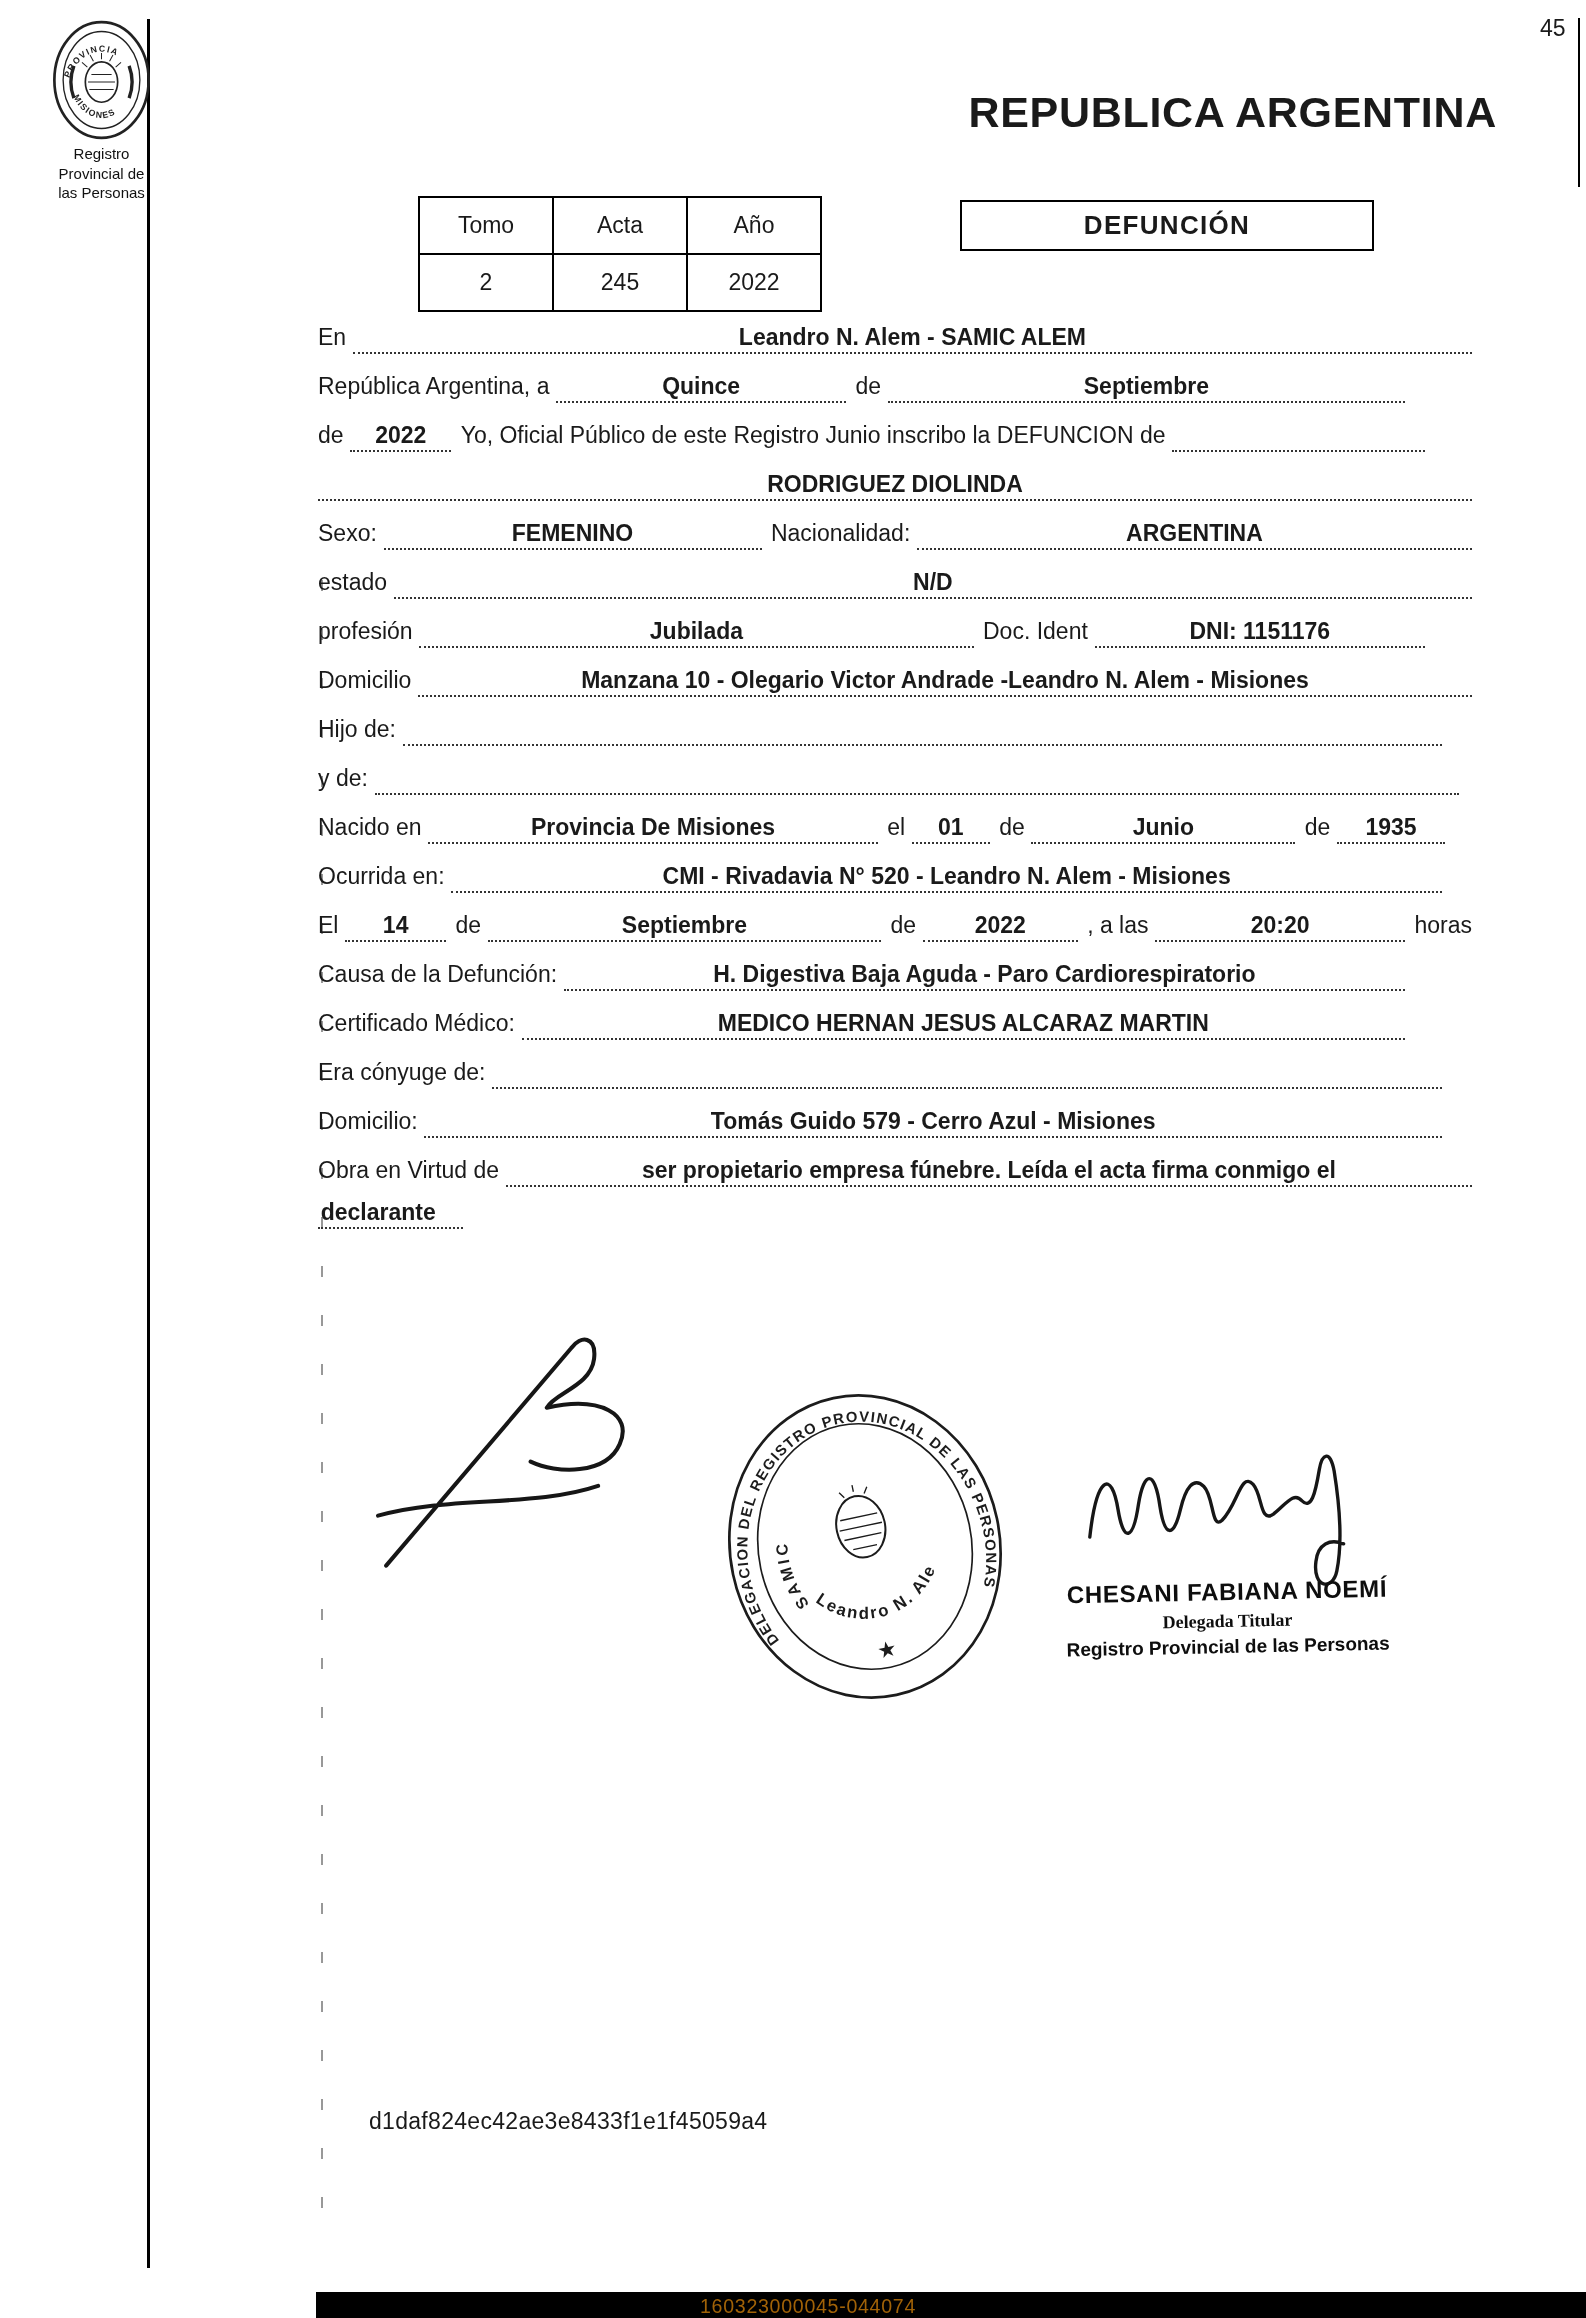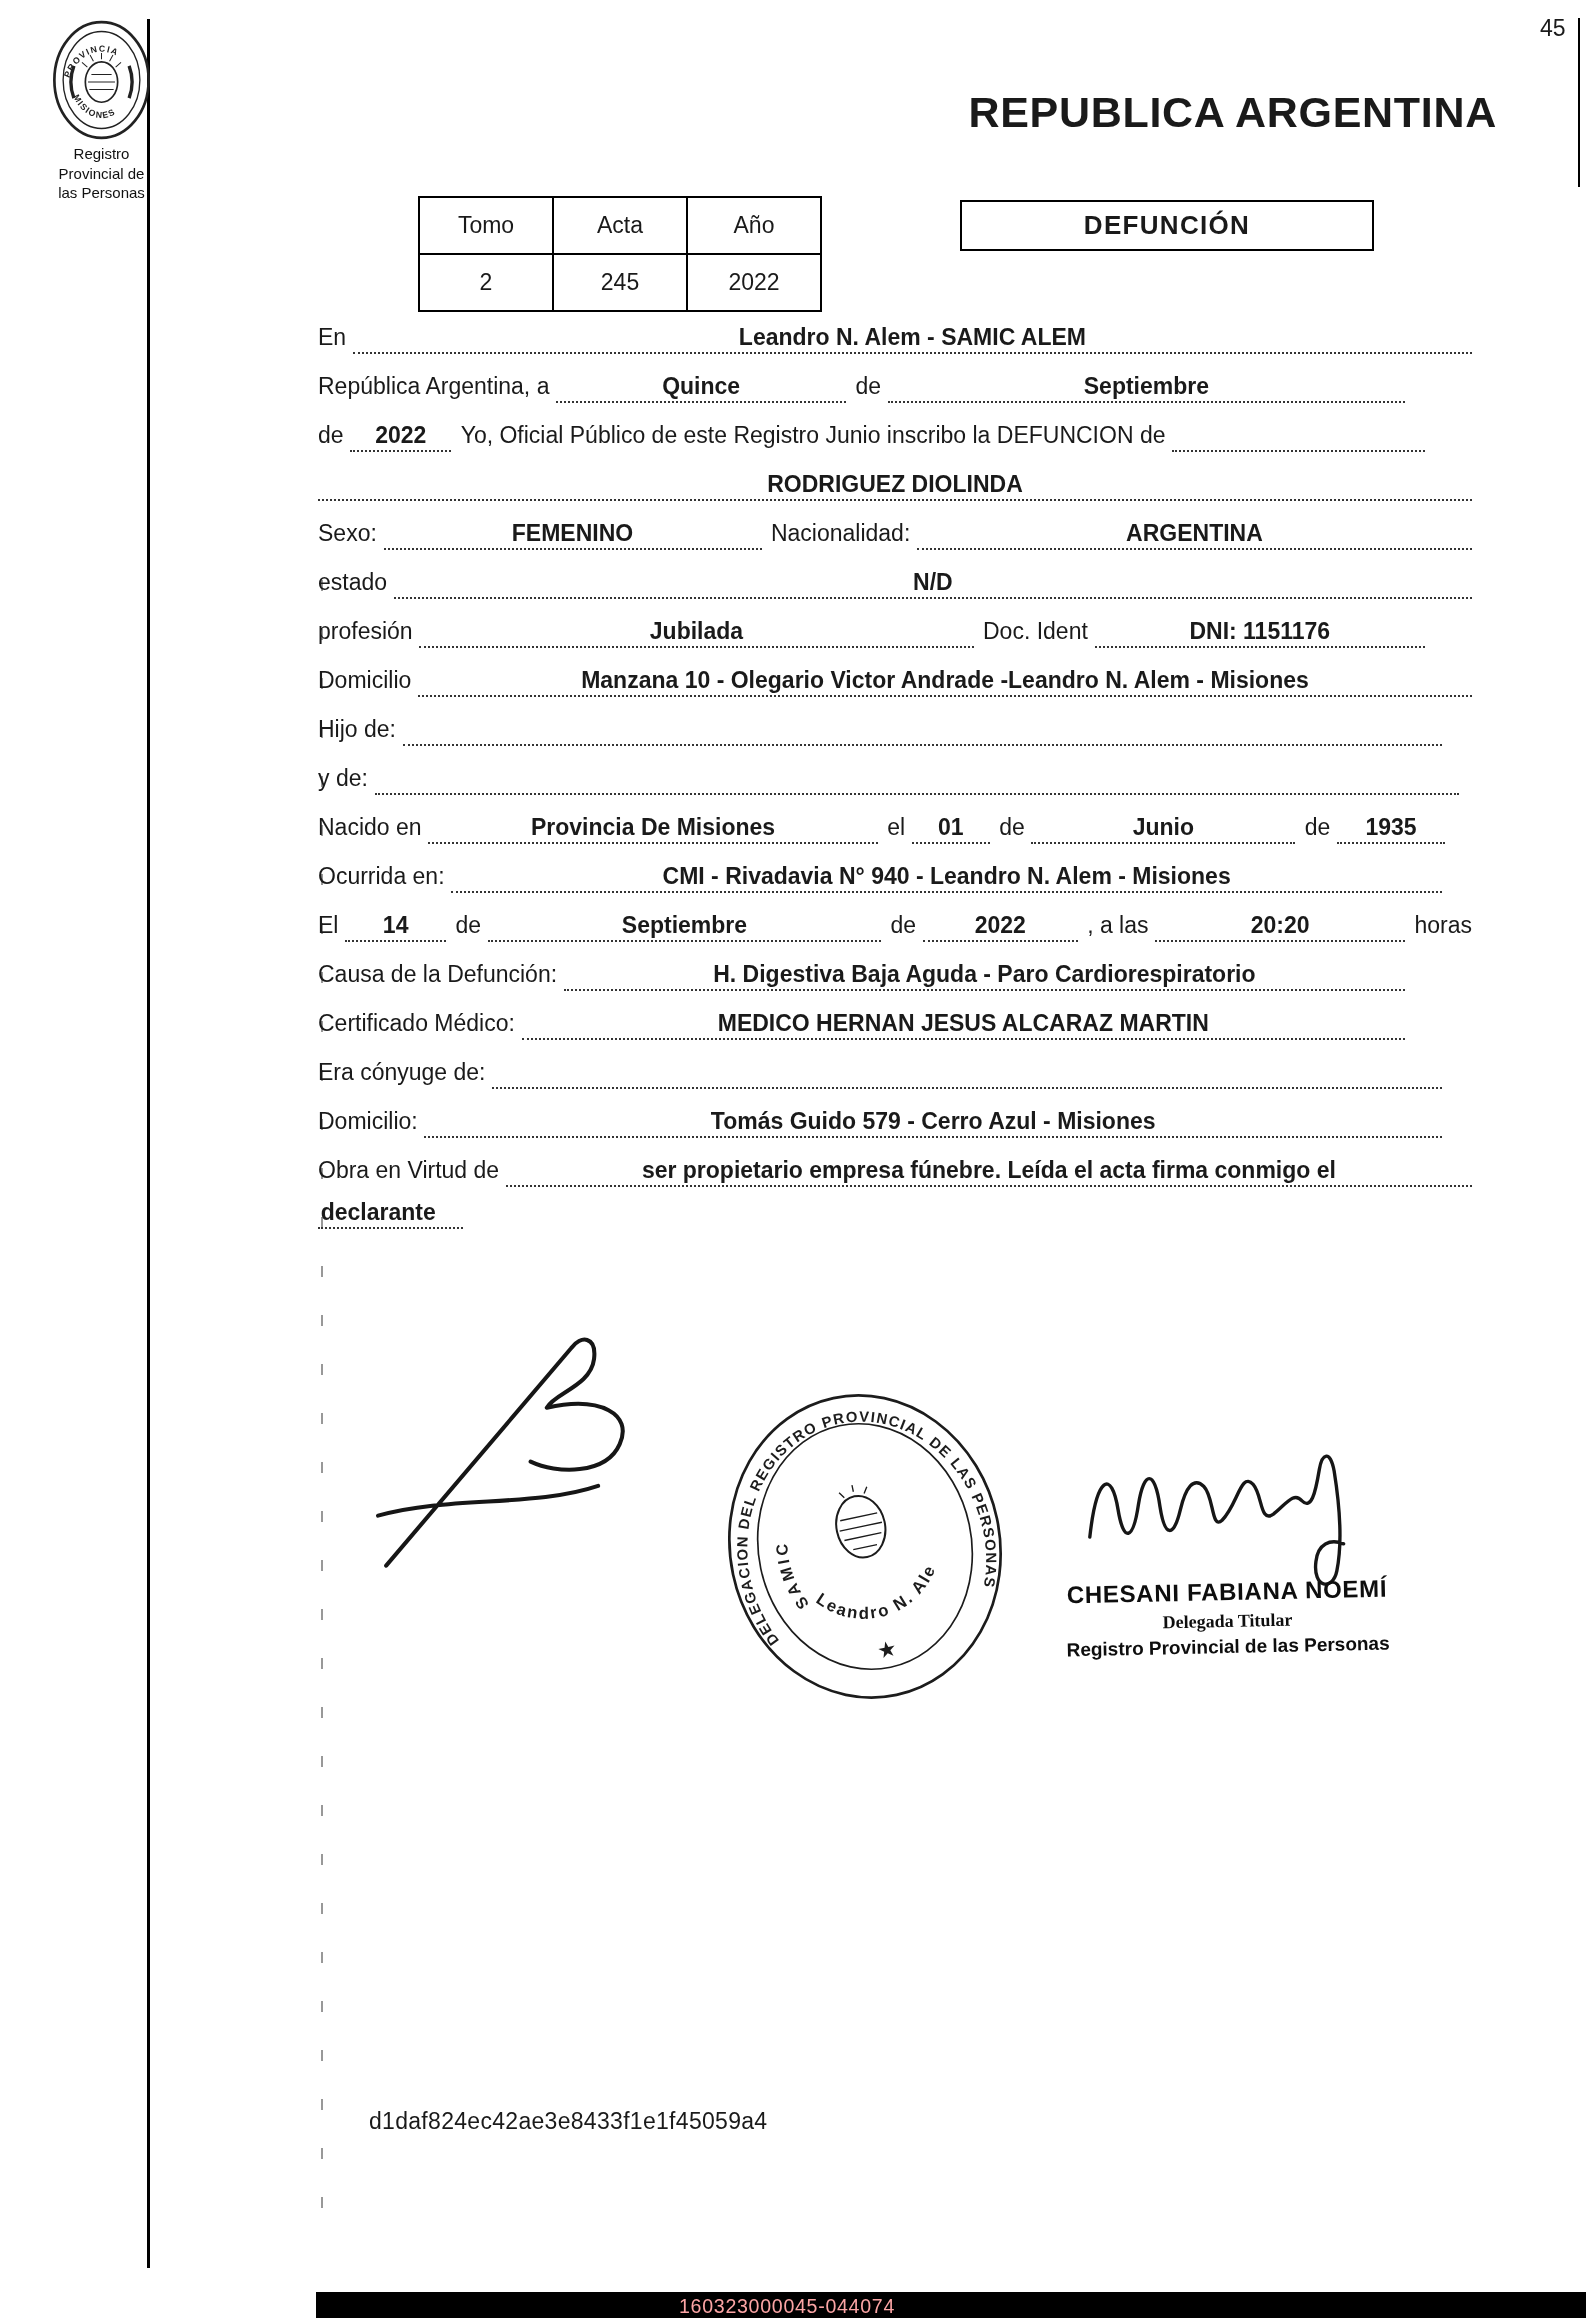--- a/index.html
+++ b/index.html
@@ -46,22 +46,22 @@
 
   .sig-block { position:absolute; left:1032px; top:1578px; width:391px; text-align:center;
                transform:rotate(-1.2deg); color:#0e0e0e; }
   .sig-name { font-size:24px; font-weight:700; letter-spacing:0.7px; }
   .sig-role { font-size:18px; font-weight:700; margin-top:5.4px; font-family:"Liberation Serif", serif; }
   .sig-org  { font-size:19px; font-weight:700; margin-top:4px; }
 
   .hash { position:absolute; left:369px; top:2108px; font-size:23px; letter-spacing:0.3px; }
 
   .bottom-bar { position:absolute; left:316px; top:2292px; width:1271px; height:26px; background:#000; }
-  .bottom-bar span { position:absolute; left:471px; top:2.7px; transform:translateX(-50%);
-                     color:#fca5a5; font-size:19.6px; letter-spacing:0.7px; }
+  .bottom-bar span { position:absolute; left:492px; top:2.7px; transform:translateX(-50%);
+                     color:#a16207; font-size:19.6px; letter-spacing:0.7px; }
 </style>
 </head>
 <body>
 
 <div class="page">
 
   <div class="rule-left"></div>
   <div class="rule-right"></div>
   <div class="dashes"></div>
 
@@ -178,21 +178,21 @@
       <span class="lbl mid">el</span>
       <span class="f fx" style="width:78px">01</span>
       <span class="lbl mid">de</span>
       <span class="f" style="flex:1.5 1 0">Junio</span>
       <span class="lbl mid">de</span>
       <span class="f fx" style="width:108px;margin-right:27px">1935</span>
     </div>
 
     <div class="row">
       <span class="lbl">Ocurrida en:</span>
-      <span class="f g1" style="margin-right:30px">CMI - Rivadavia N° 940 - Leandro N. Alem - Misiones</span>
+      <span class="f g1" style="margin-right:30px">CMI - Rivadavia N° 520 - Leandro N. Alem - Misiones</span>
     </div>
 
     <div class="row">
       <span class="lbl">El</span>
       <span class="f fx" style="width:101px">14</span>
       <span class="lbl mid">de</span>
       <span class="f" style="flex:1.6 1 0">Septiembre</span>
       <span class="lbl mid">de</span>
       <span class="f fx" style="width:155px">2022</span>
       <span class="lbl mid">, a las</span>

